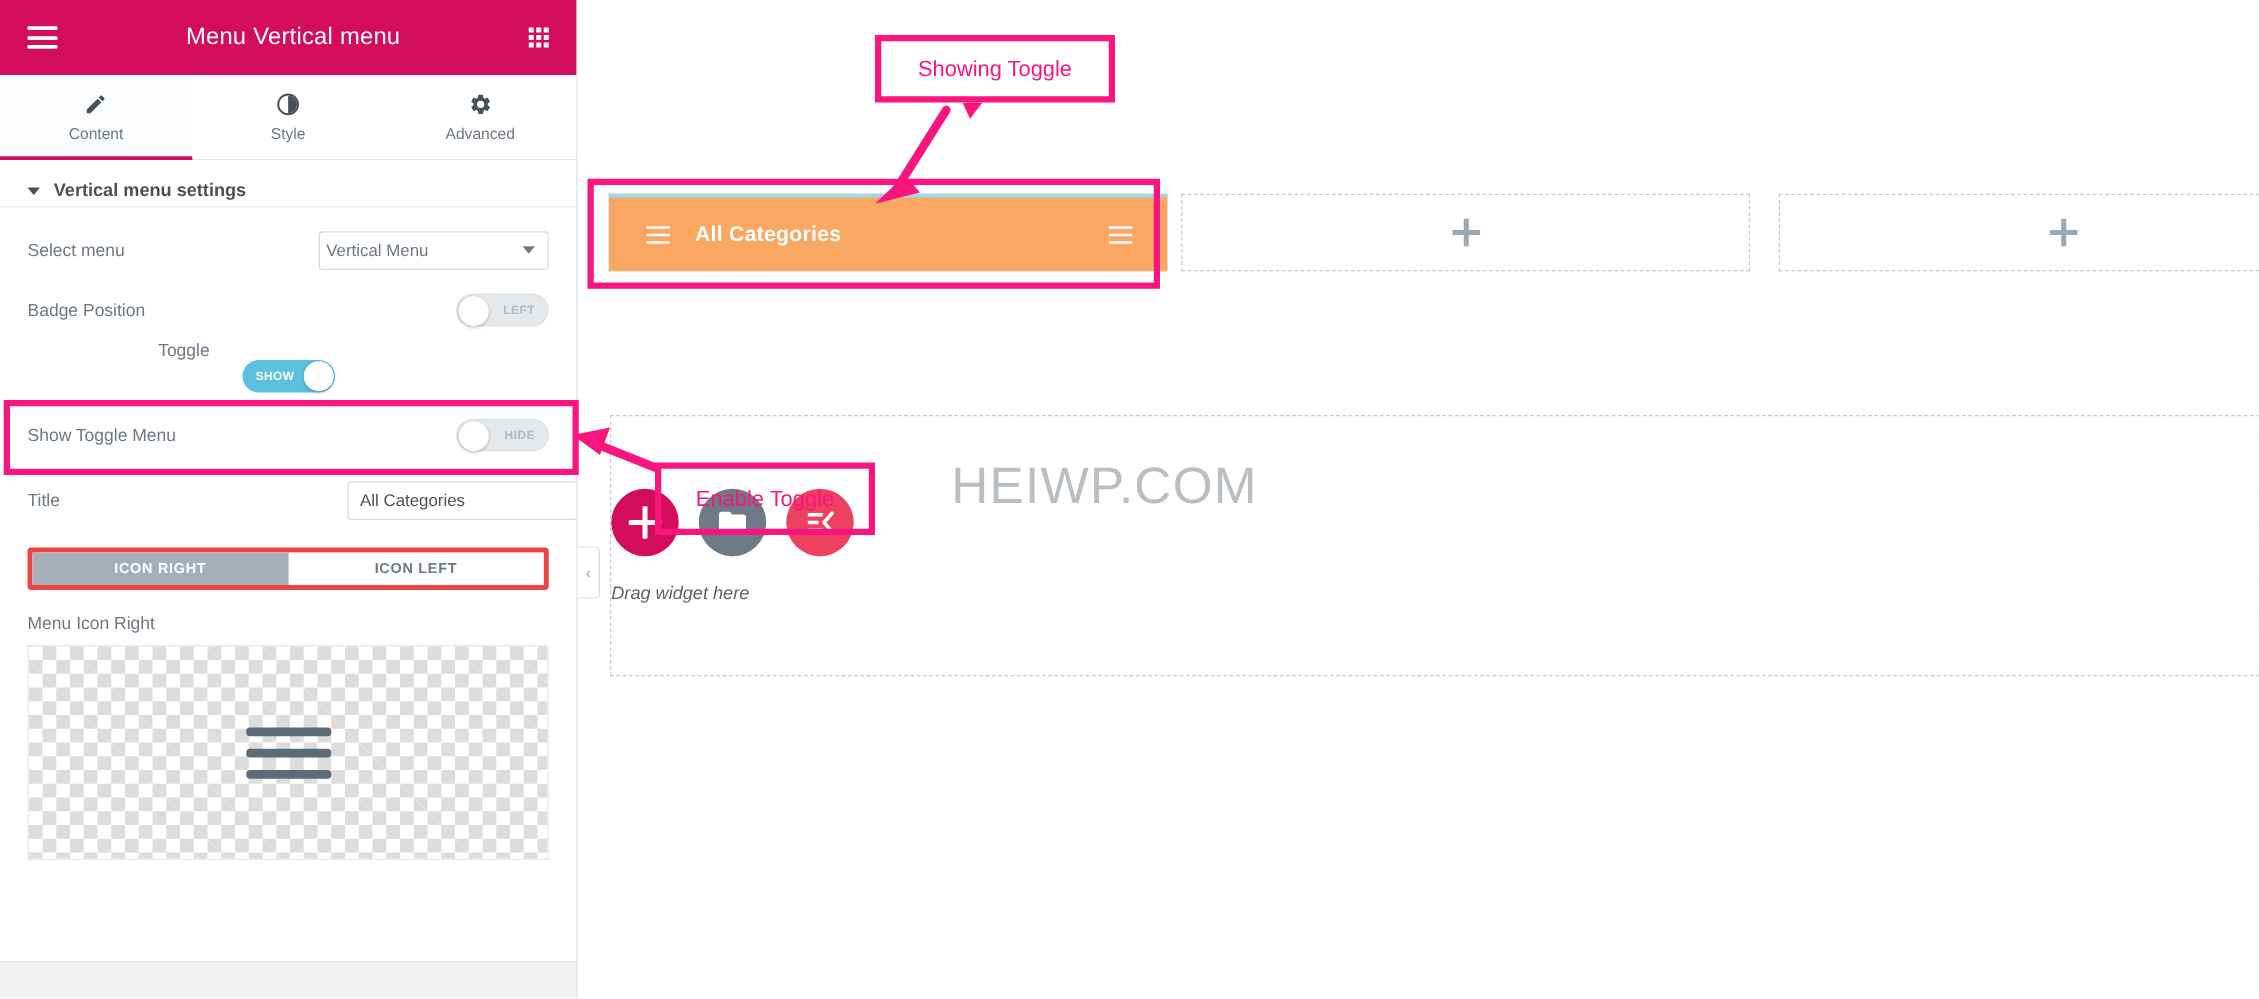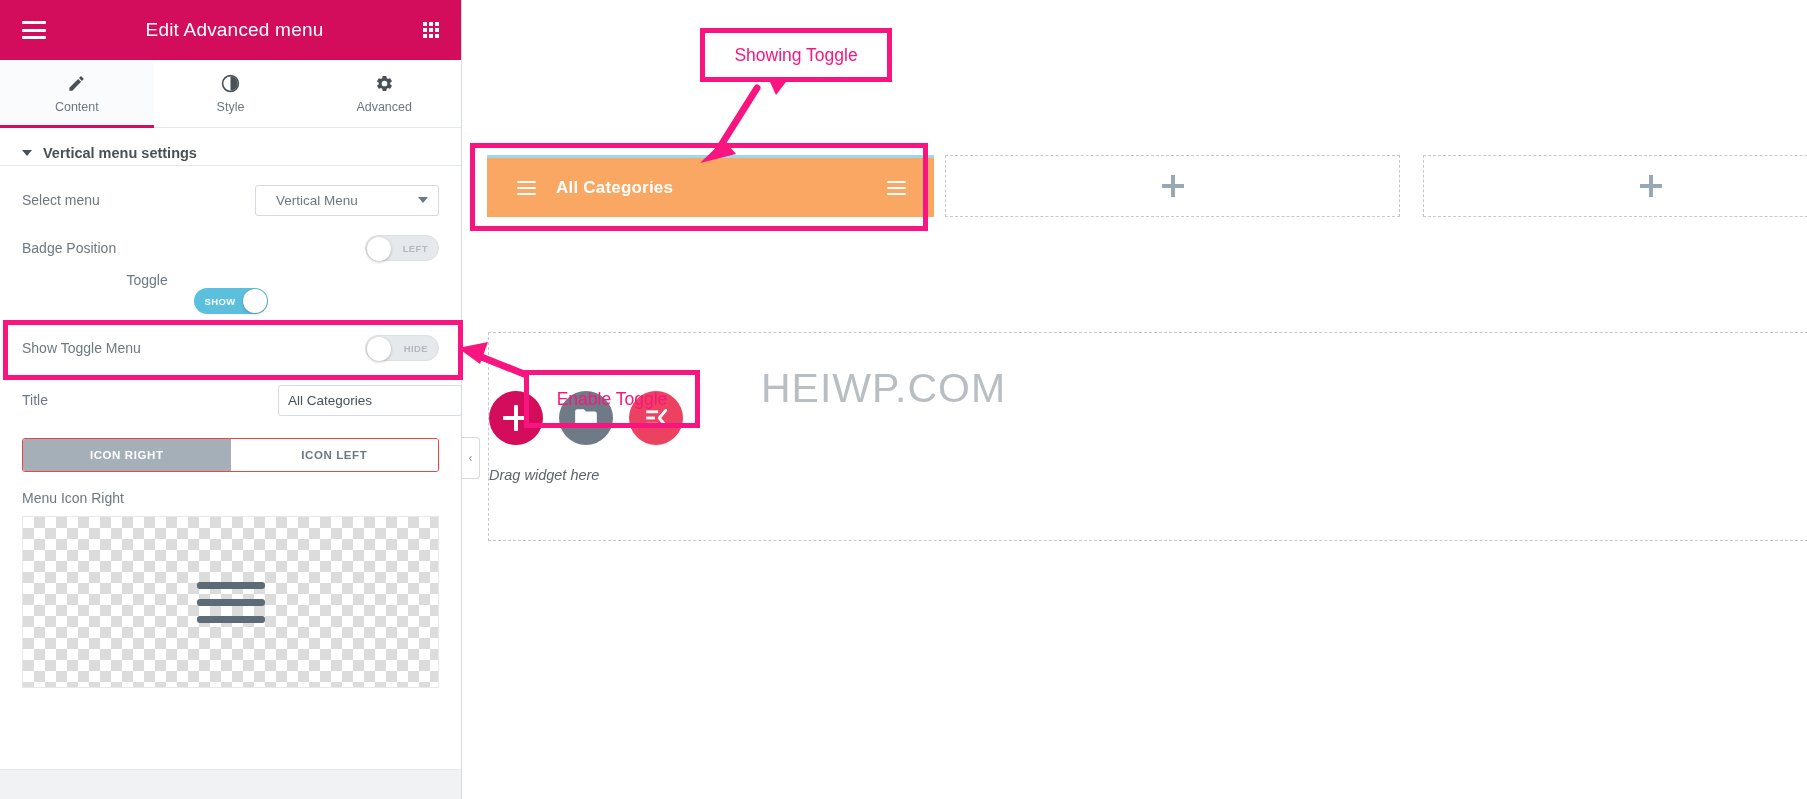--- a/index.html
+++ b/index.html
@@ -127,21 +127,21 @@
   .ctrl-field { flex: 1; display: flex; justify-content: flex-end; }
 
   .select-box {
     width: 184px;
     height: 31px;
     border: 1px solid #d5dadf;
     border-radius: 3px;
     background: #fff;
     display: flex;
     align-items: center;
-    padding: 0 20px;
+    padding: 0 5px;
     font-size: 13.5px;
     color: #6d7882;
     position: relative;
     cursor: pointer;
   }
   .select-box .sel-caret {
     position: absolute;
     right: 10px;
     width: 0; height: 0;
     border-left: 5px solid transparent;
@@ -189,21 +189,21 @@
   .switch.off .knob { left: 1px; }
   .switch.off .sw-text { right: 10px; color:#b3b9bf; }
   .switch.on { background: #5bc0de; }
   .switch.on .knob { right: 1px; }
   .switch.on .sw-text { left: 11px; color:#ffffff; }
 
   .seg-control {
     display: flex;
     width: 100%;
     height: 34px;
-    border: 1px solid #ef4444;
+    border: 4px solid #ef4444;
     border-radius: 3px;
     overflow: hidden;
     margin: 10px 0 0 0;
   }
   .seg {
     flex: 1;
     display: flex;
     align-items: center;
     justify-content: center;
     font-size: 11.5px;
@@ -371,21 +371,21 @@
 <div id="root">
 
   <div class="panel">
 
     <div class="panel-header">
       <div class="hdr-icon hamburger-hdr">
         <span></span>
           <span></span>
           <span></span>
       </div>
-      <div class="panel-title">Edit Advanced menu</div>
+      <div class="panel-title">Menu Vertical menu</div>
       <div class="hdr-icon grid-hdr">
         <i></i>
           <i></i>
           <i></i>
           <i></i>
           <i></i>
           <i></i>
           <i></i>
           <i></i>
           <i></i>

